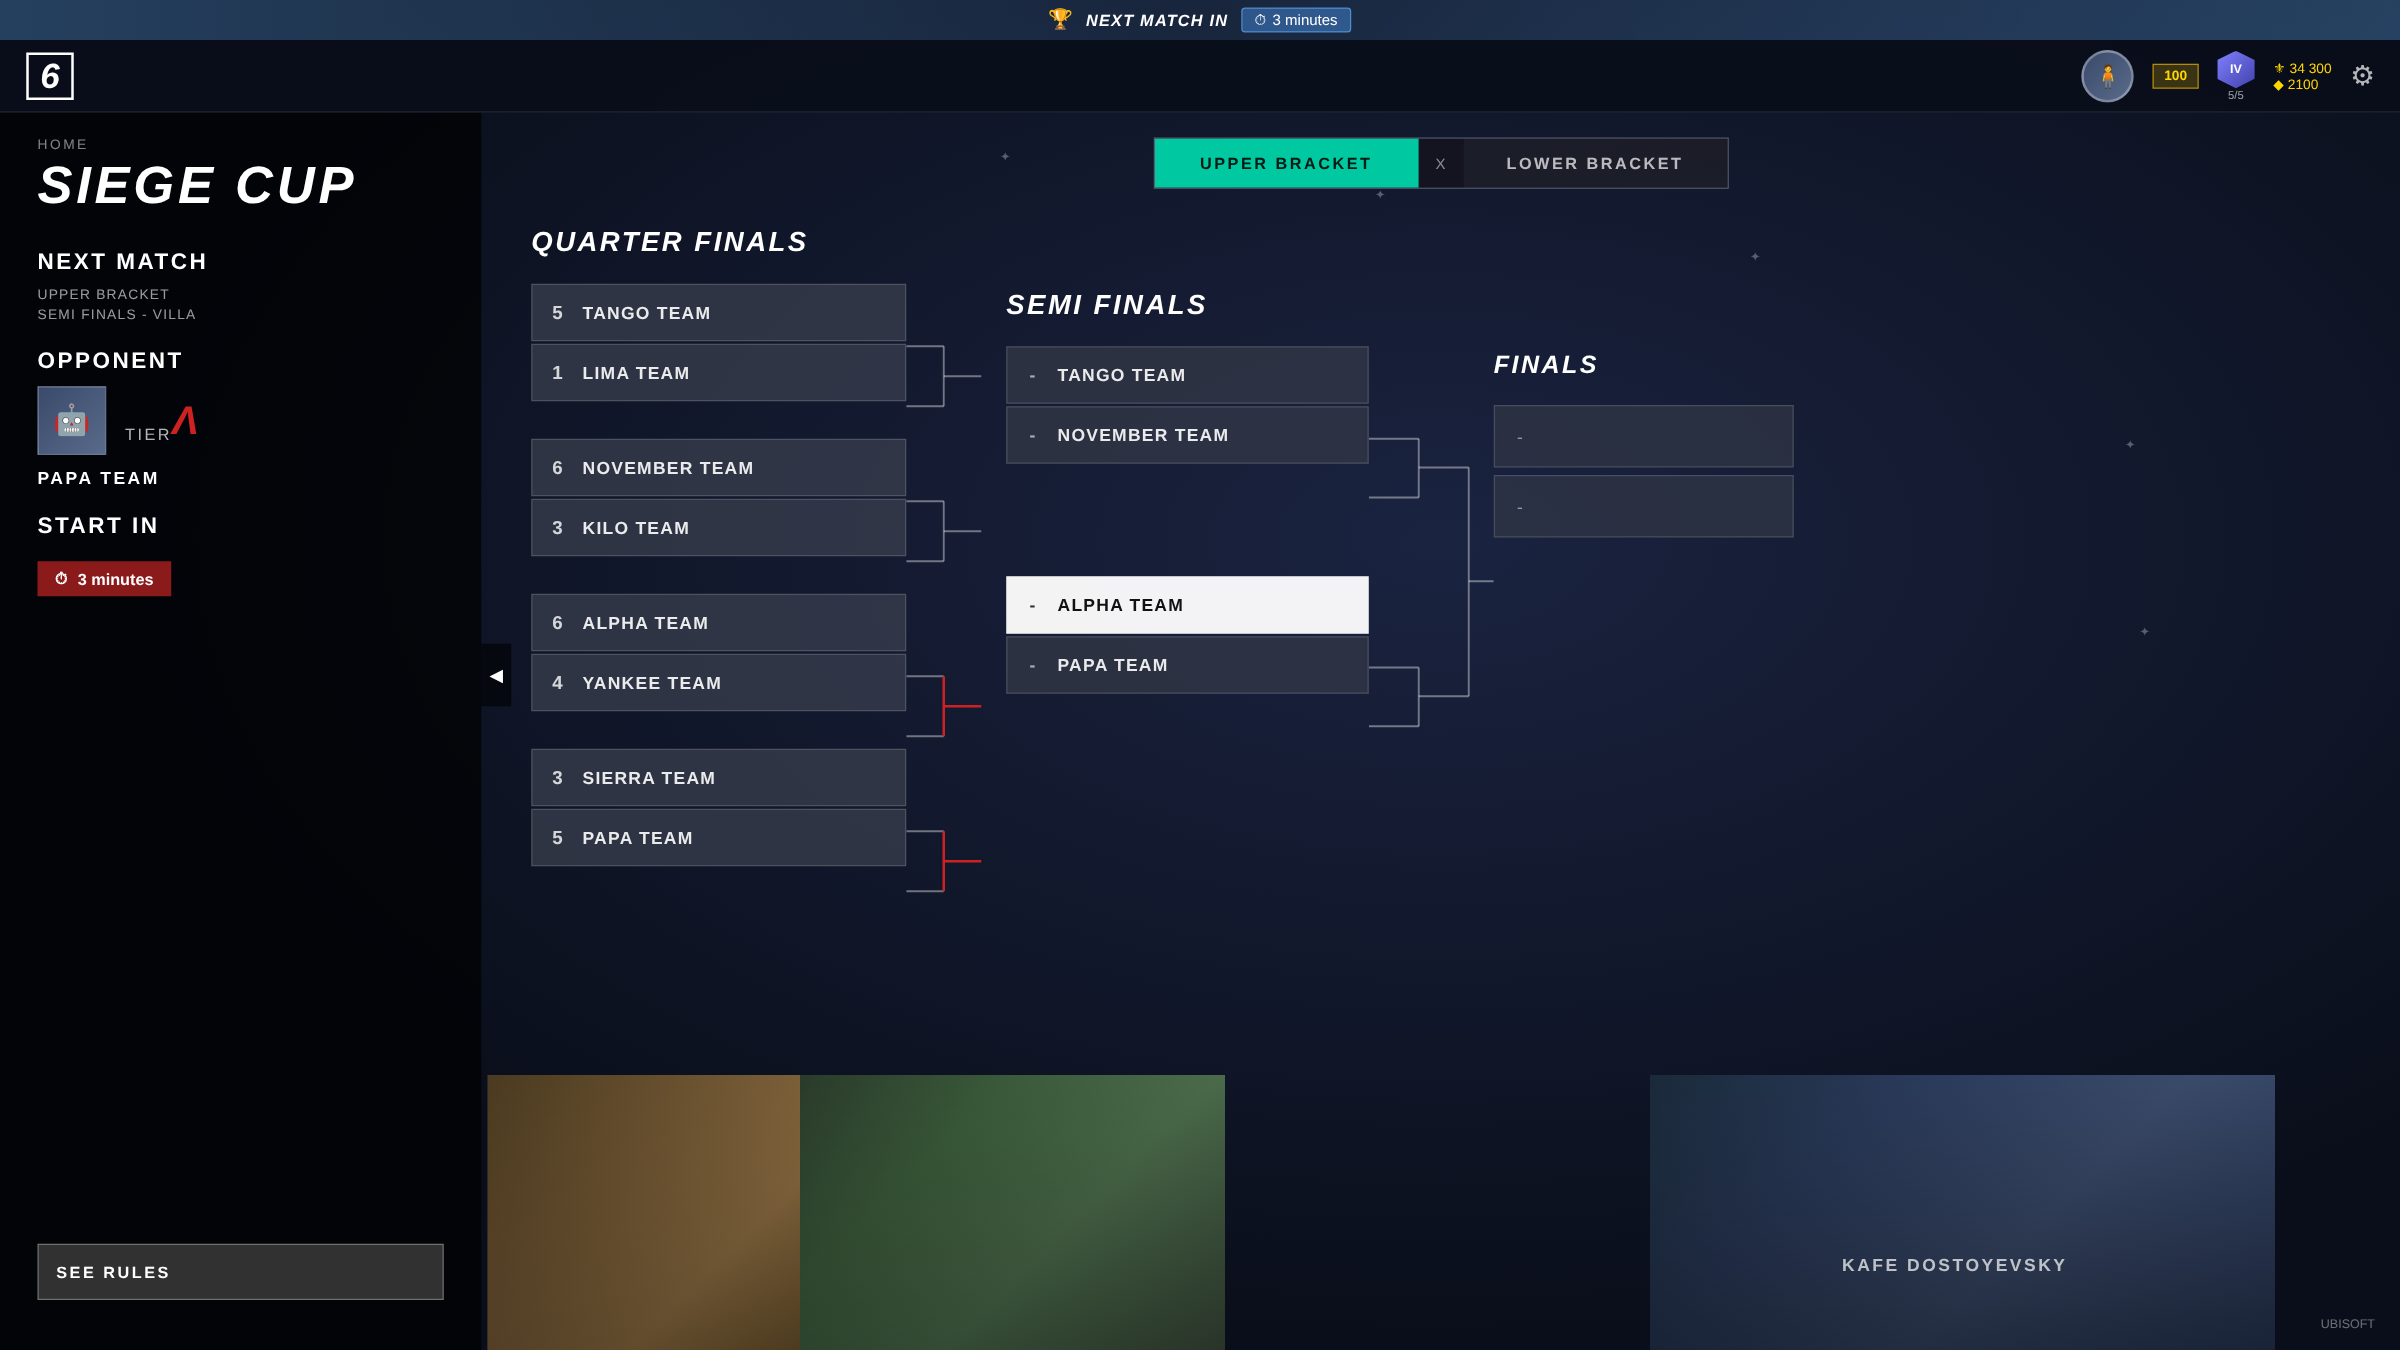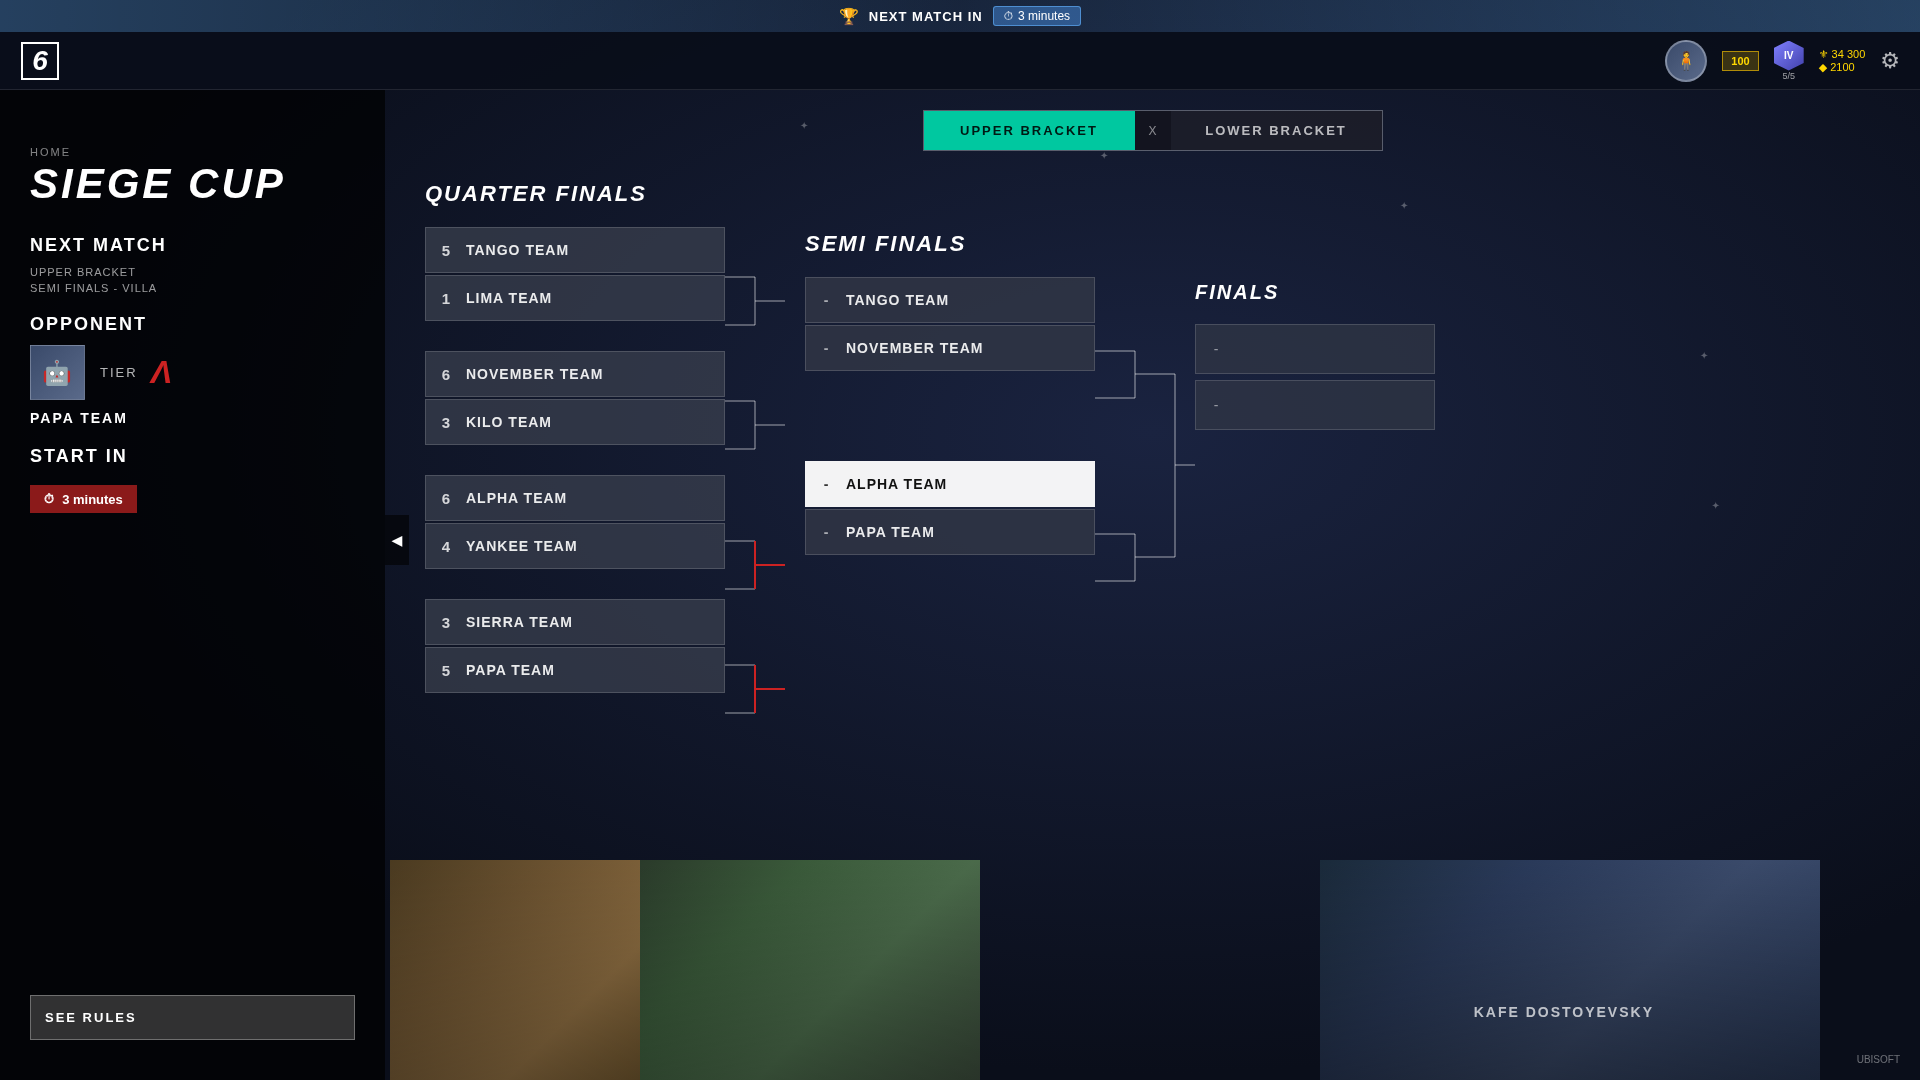--- a/index.html
+++ b/index.html
@@ -78,20 +78,21 @@
     }
     .top-bar-trophy {
       color: #f0c040;
       font-size: 16px;
     }
     .top-bar-text {
       color: white;
       font-size: 13px;
       font-weight: bold;
       letter-spacing: 1px;
+      font-style: italic;
     }
     .top-bar-timer {
       background: rgba(80,160,255,0.4);
       border: 1px solid rgba(100,180,255,0.6);
       padding: 2px 10px;
       border-radius: 3px;
       font-size: 12px;
       color: white;
       display: flex;
       align-items: center;
@@ -204,21 +205,20 @@
       bottom: 0;
       background: rgba(0,0,0,0.7);
       z-index: 10;
       padding: 20px 30px;
     }
     .breadcrumb {
       font-size: 11px;
       color: rgba(255,255,255,0.5);
       letter-spacing: 2px;
       margin-bottom: 5px;
-      margin-top: 36px;
     }
     .page-title {
       font-size: 42px;
       font-weight: 900;
       color: white;
       letter-spacing: 3px;
       font-style: italic;
       text-transform: uppercase;
       line-height: 1;
       margin-bottom: 30px;
@@ -252,22 +252,22 @@
       height: 55px;
       background: linear-gradient(135deg, #3a4a6a, #5a6a8a);
       display: flex;
       align-items: center;
       justify-content: center;
       font-size: 24px;
       border: 1px solid rgba(255,255,255,0.2);
     }
     .tier-display {
       display: flex;
-      align-items: center;
-      gap: 13px;
+      align-items: flex-end;
+      gap: 0;
     }
     .tier-label {
       color: rgba(255,255,255,0.7);
       font-size: 13px;
       letter-spacing: 2px;
     }
     .tier-emblem {
       color: #cc2222;
       font-size: 32px;
       font-weight: 900;

